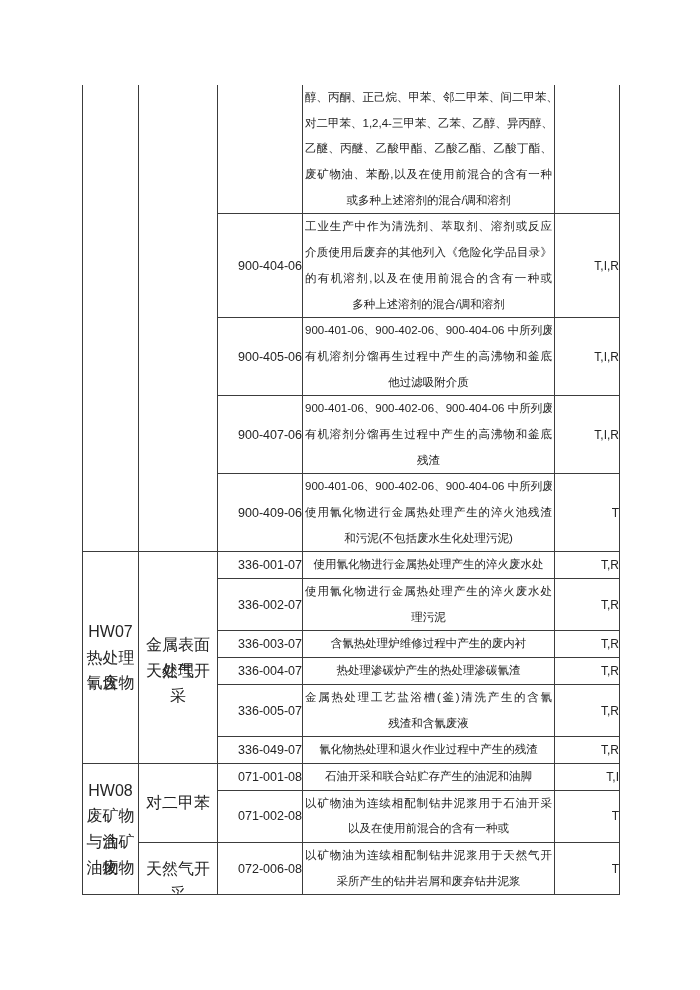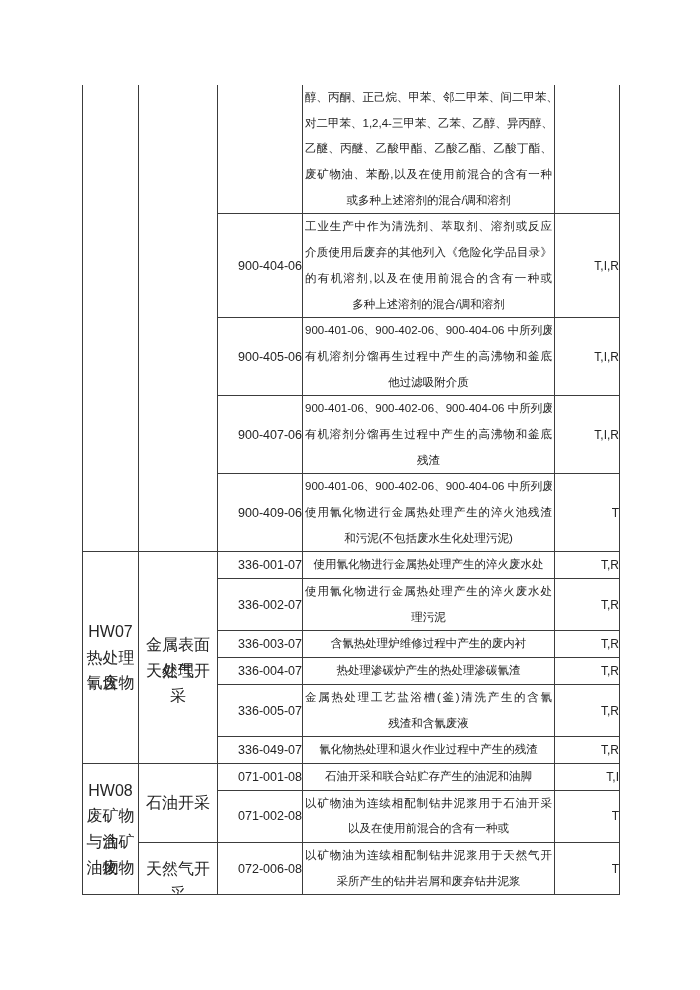--- a/index.html
+++ b/index.html
@@ -163,21 +163,21 @@
         <td class="props">T,R</td>
       </tr>
       <tr>
         <td class="cat" rowspan="3">
           <div class="line center">HW08</div>
           <div class="line center">废矿物油</div>
           <div class="line center">与含矿物</div>
           <div class="line center">油废物</div>
         </td>
         <td class="ind" rowspan="2">
-          <div class="line center">石油开采</div>
+          <div class="line center">对二甲苯</div>
         </td>
         <td class="code">071-001-08</td>
         <td class="desc">
           <div class="line center">石油开采和联合站贮存产生的油泥和油脚</div>
         </td>
         <td class="props">T,I</td>
       </tr>
       <tr>
         <td class="code">071-002-08</td>
         <td class="desc">

